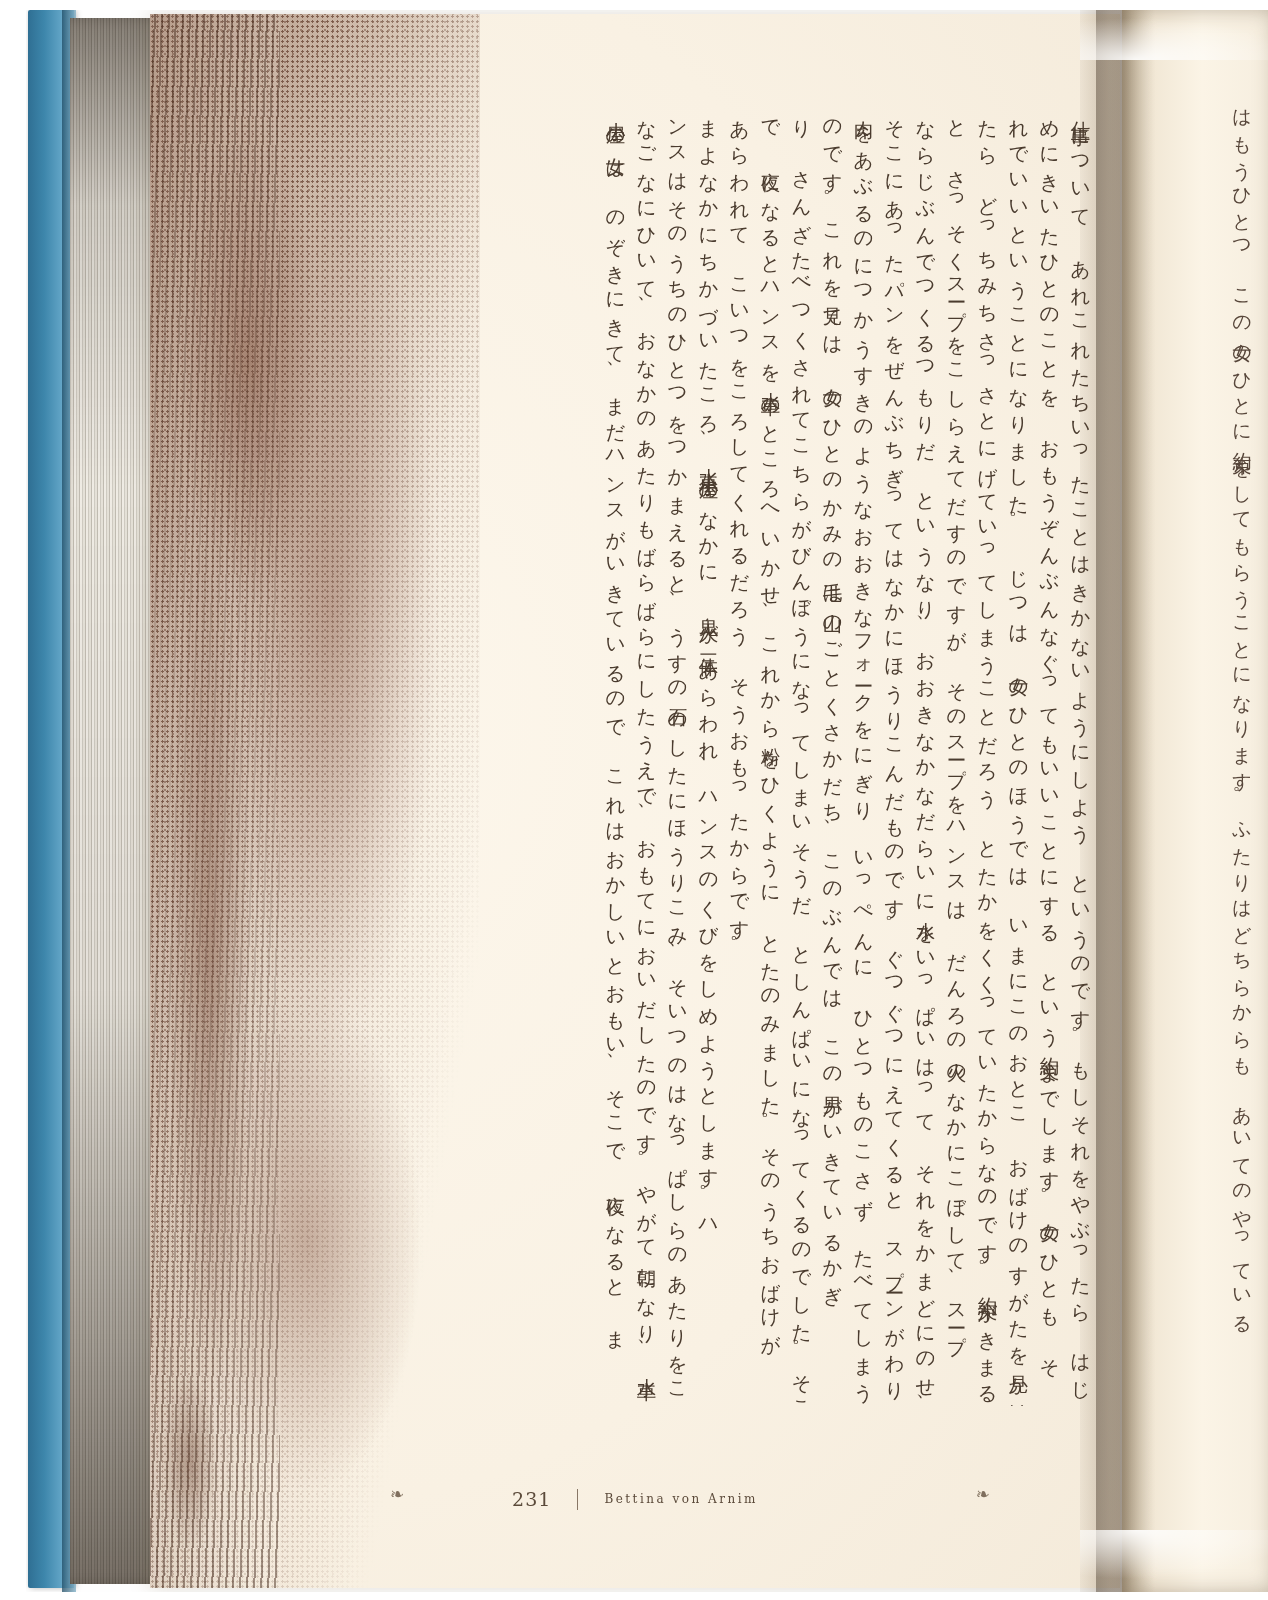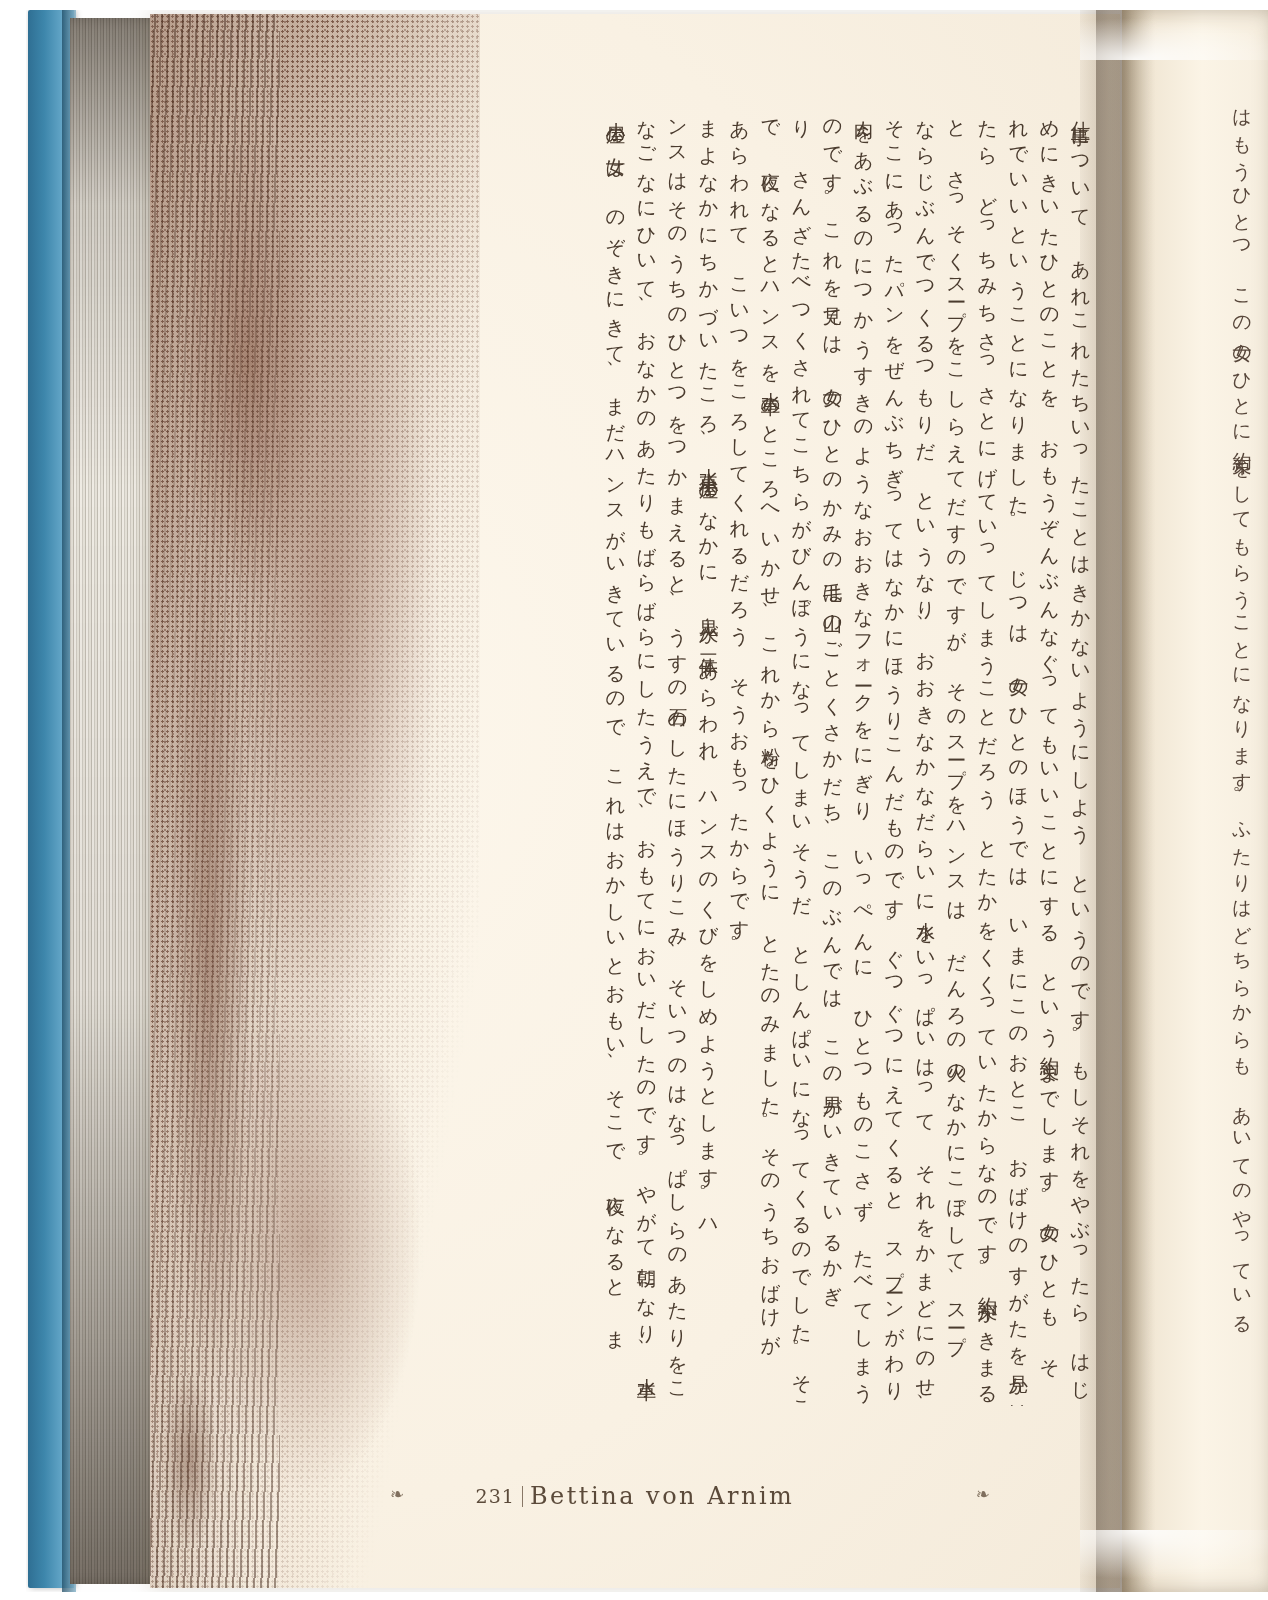--- a/index.html
+++ b/index.html
@@ -173,36 +173,36 @@
 
   
   .foot {
     position: absolute;
     left: 0;
     right: 0;
     bottom: 78px;
     display: flex;
     align-items: center;
     justify-content: center;
-    gap: 7px;
+    gap: 26px;
     color: #5b4a3a;
     font-family: "DejaVu Serif", serif;
   }
   .foot .pageno {
     font-size: 19px;
     letter-spacing: 1px;
   }
   .foot .rule {
     width: 1px;
     height: 21px;
     background: #6b5947;
     opacity: .8;
   }
   .foot .author {
-    font-size: 24px;
+    font-size: 12px;
     letter-spacing: 2.5px;
   }
   .orn {
     position: absolute;
     bottom: 84px;
     font-size: 17px;
     color: #6b5947;
     opacity: .85;
     font-family: "DejaVu Serif", serif;
   }

